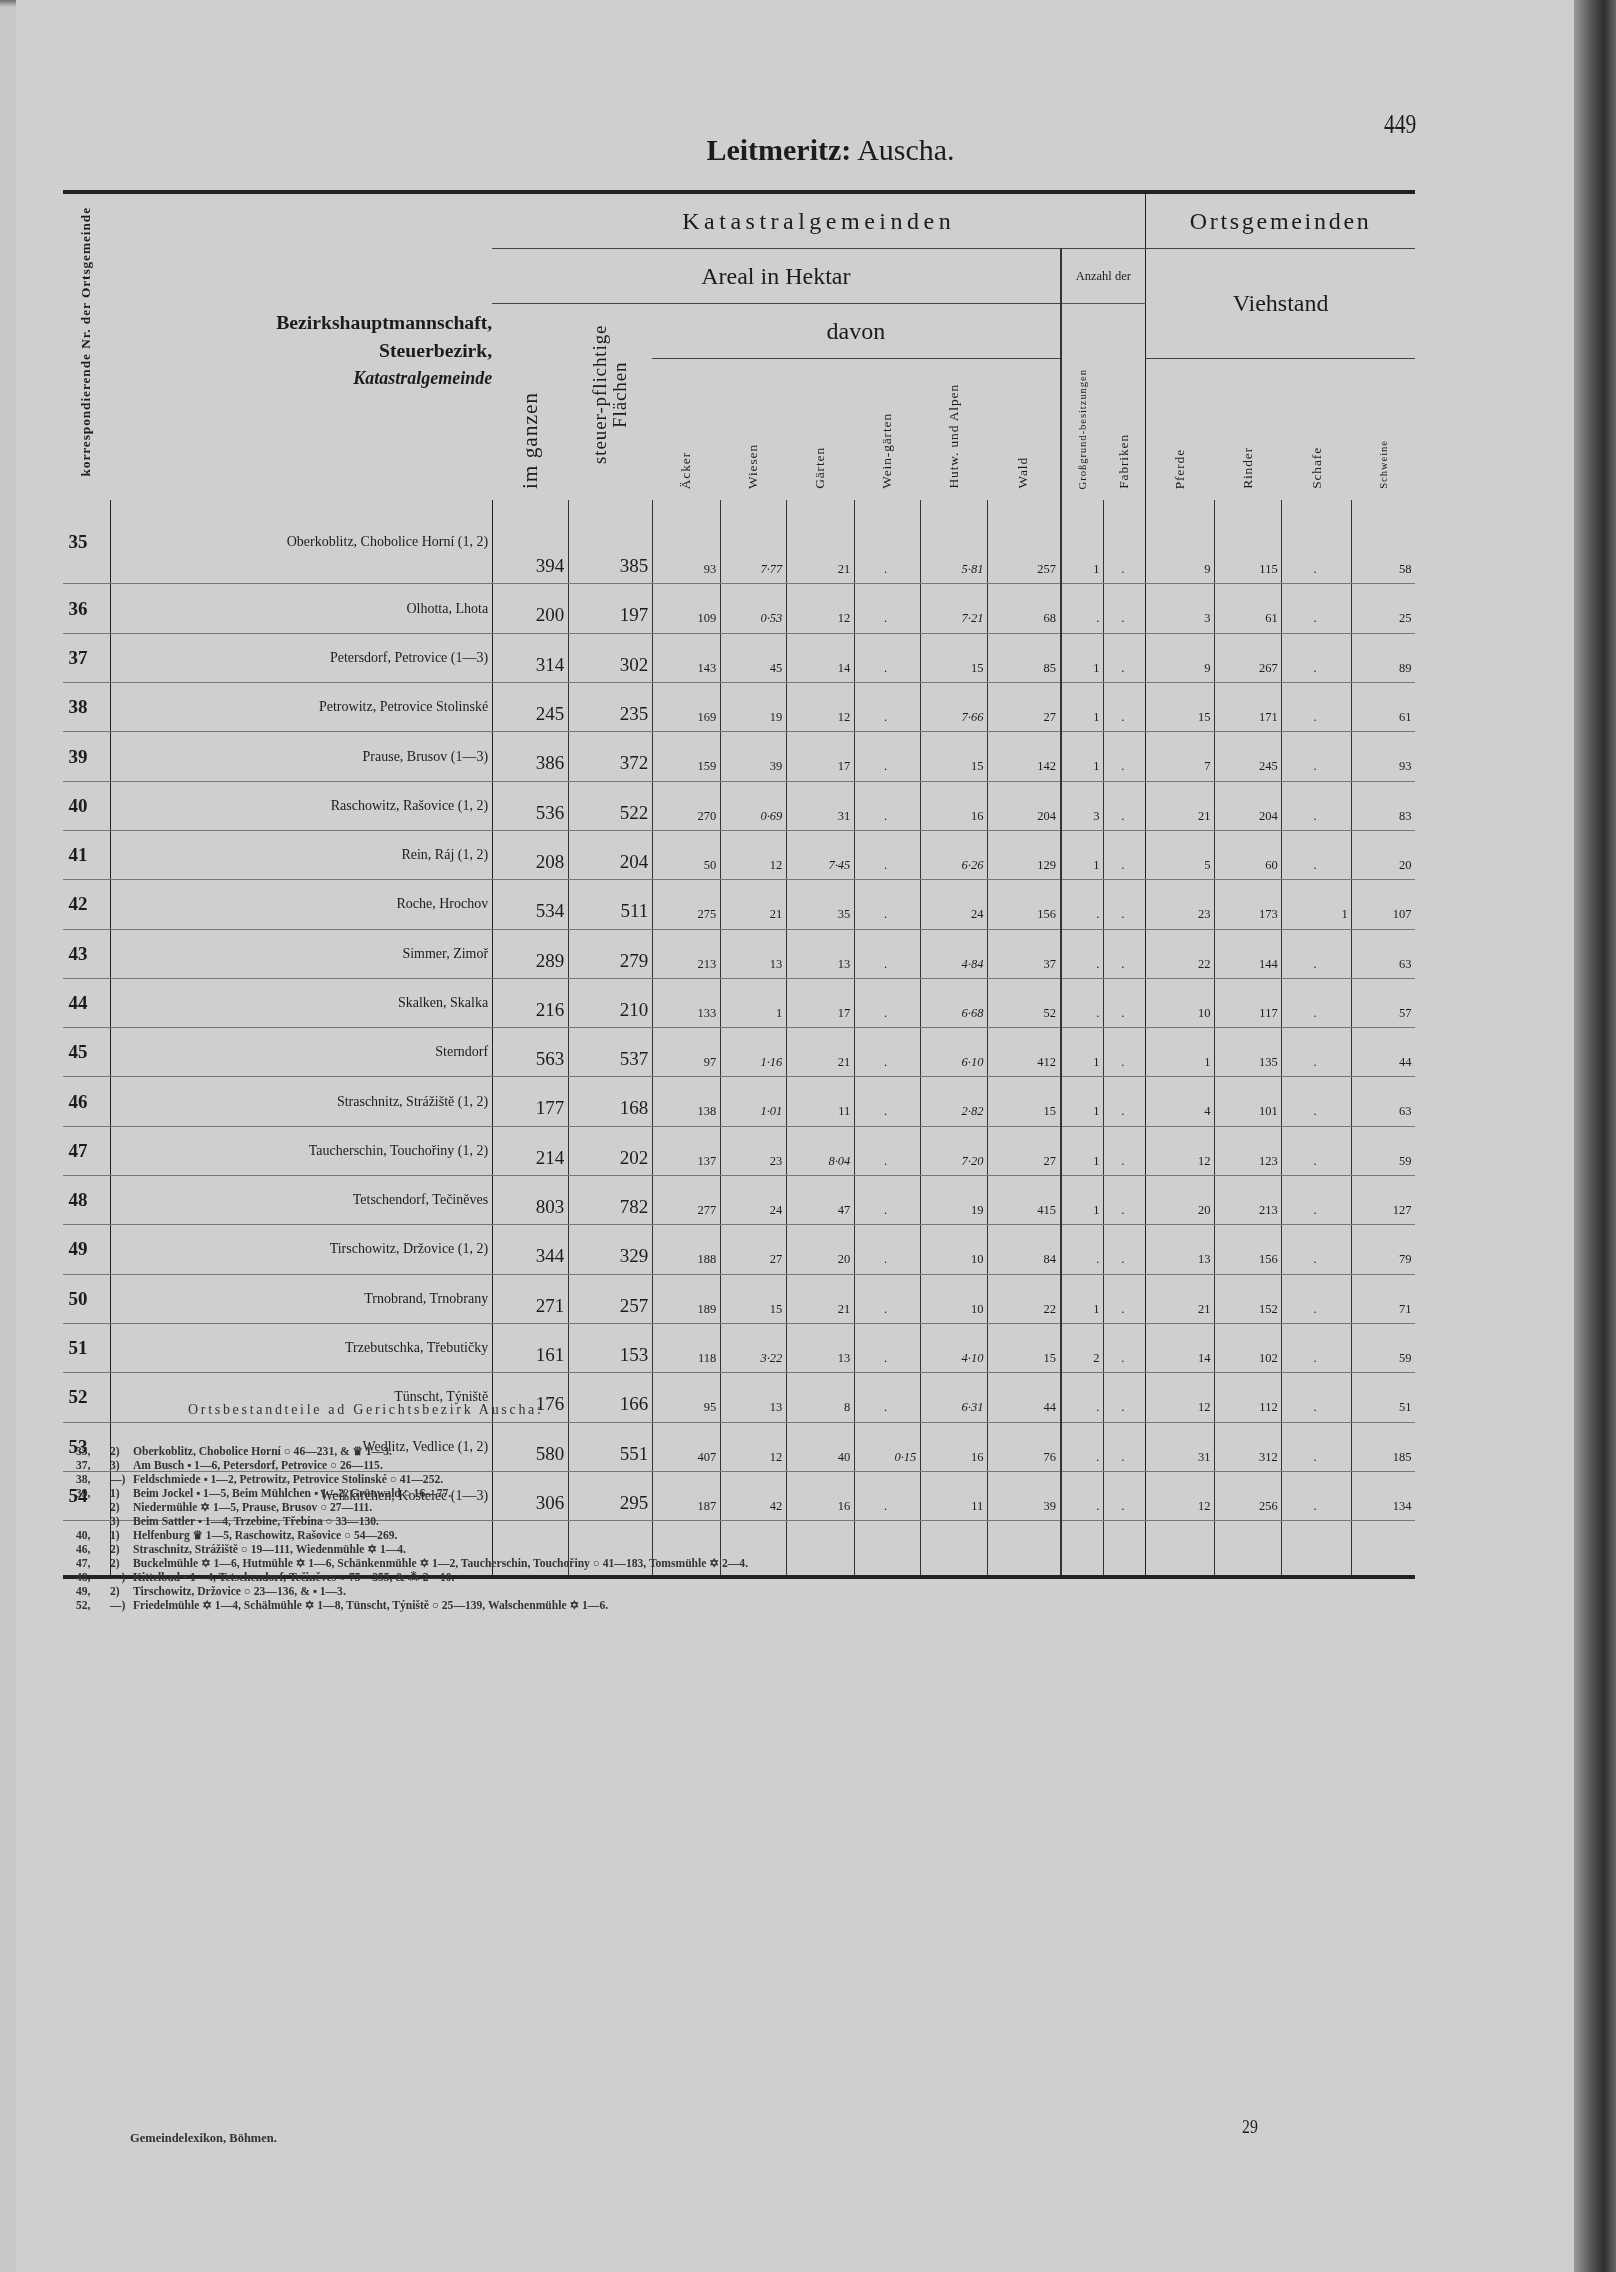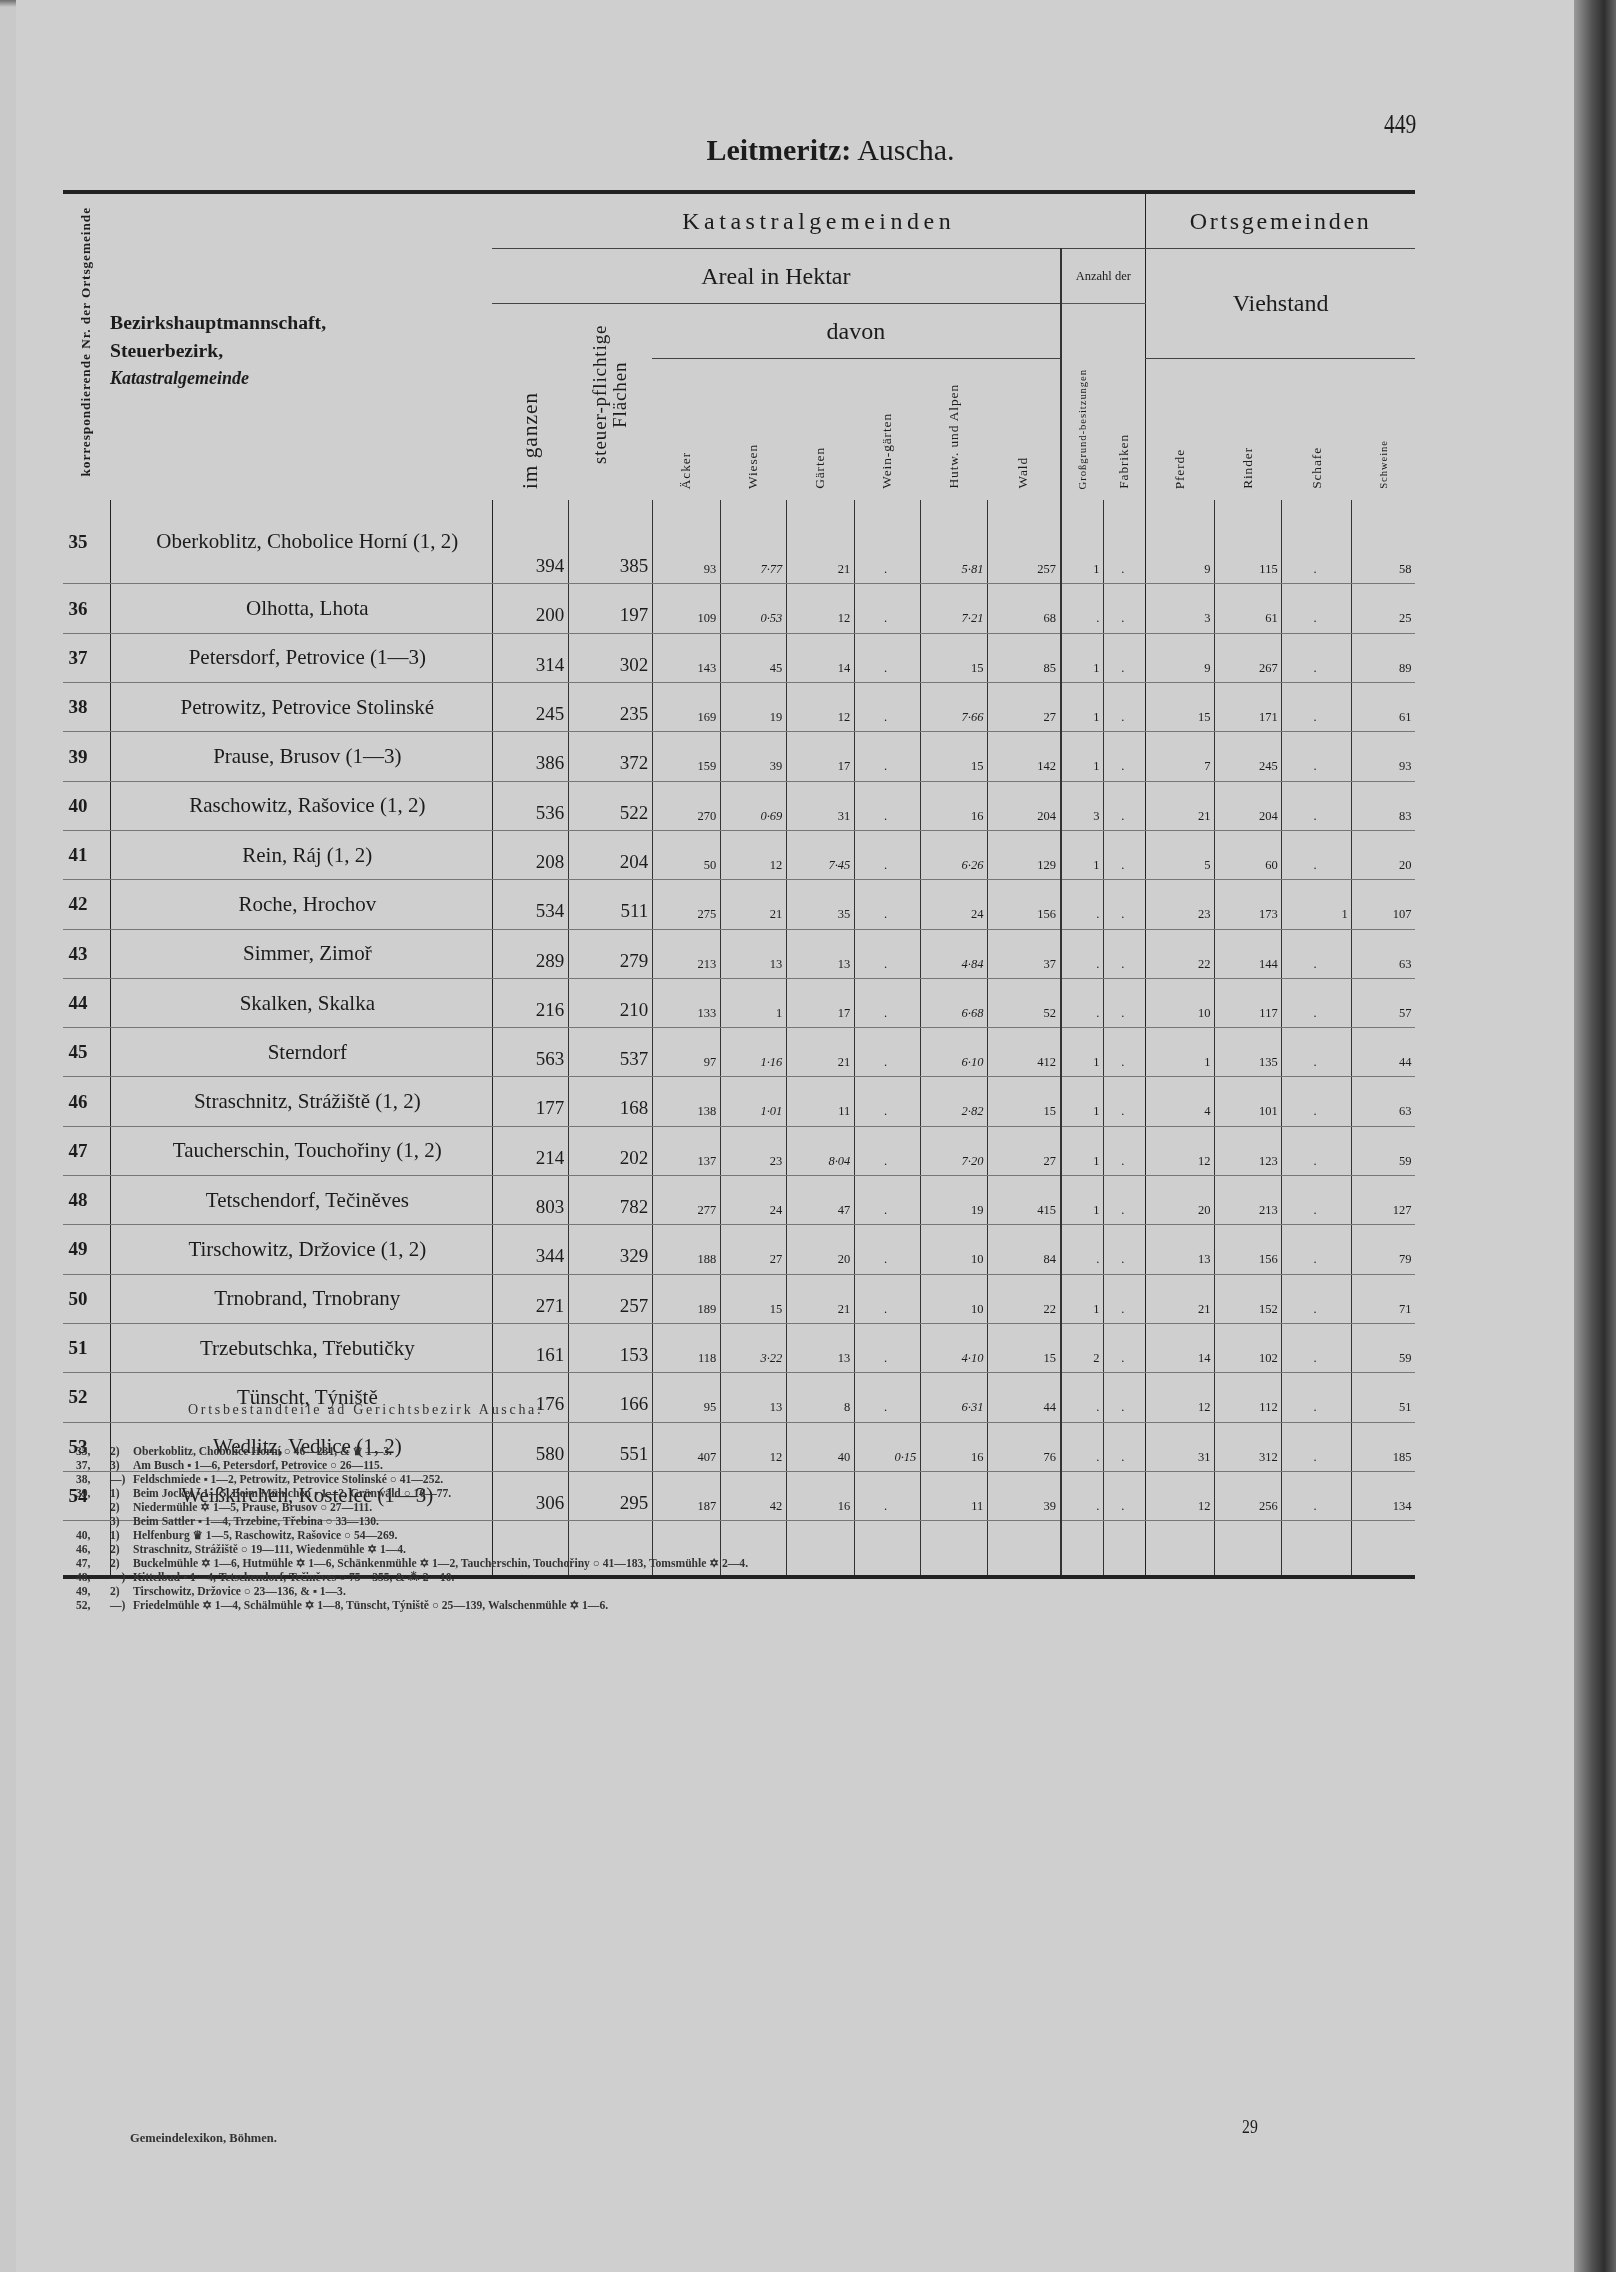--- a/index.html
+++ b/index.html
@@ -15,28 +15,28 @@
   table.main { position:absolute; left:63px; top:190px; border-collapse:collapse; table-layout:fixed; width:1352px; }
   table.main td, table.main th { padding:0; border:0; }
   .thick-top { border-top:4.5px solid #222 !important; }
   .hdr { font-weight:normal; text-align:center; vertical-align:middle; border-left:0.9px solid #333; }
   .hdr.big { font-size:24px; letter-spacing:4.5px; height:54px; border-bottom:1.8px solid #444; }
   .hdr.mid { font-size:24px; height:54px; border-bottom:1.8px solid #444; }
   .hdr.small { font-size:12.5px; height:29px; border-bottom:0.9px solid #555; }
   .rot { writing-mode:vertical-rl; transform:rotate(180deg); display:inline-block; line-height:1.05; font-size:19px; letter-spacing:0.9px; }
   .rot.s { font-size:13.4px; }
   .rot.xs { font-size:10.7px; }
-  .namehdr { text-align:left; border-left:1.8px solid #222; border-right:1.8px solid #222; }
+  .namehdr { text-align:right; border-left:1.8px solid #222; border-right:1.8px solid #222; }
   .namehdr .l1, .namehdr .l2 { font-weight:bold; font-size:19.7px; display:block; margin:5.4px 0; }
   .namehdr .l3 { font-style:italic; font-size:18px; display:block; }
   .vert-hdr { height:90px; vertical-align:bottom; padding-bottom:7.2px !important; text-align:center; }
   tr.row td { height:42px; border-bottom:0.9px solid #777; vertical-align:bottom; padding-bottom:6.3px !important; border-left:0.9px solid #333; text-align:right; padding-right:3.6px !important; font-size:12.5px; }
   tr.row.first td { height:77px; }
   tr.row td.nr { text-align:left; padding-left:5.4px !important; font-weight:bold; font-size:19px; vertical-align:middle; padding-bottom:0 !important; border-left:none; }
-  tr.row td.name { text-align:center; padding-left:16px !important; font-size:21px; border-left:1.8px solid #222; border-right:1.8px solid #222; vertical-align:middle; padding-bottom:0 !important; }
+  tr.row td.name { text-align:right; padding-left:16px !important; font-size:14px; border-left:1.8px solid #222; border-right:1.8px solid #222; vertical-align:middle; padding-bottom:0 !important; }
   tr.row td.big { font-size:19px; }
   tr.row td.sep2 { border-left:2.7px double #333; }
   tr.row td.ortsep { border-left:1.8px solid #222; }
   tr.spacer td { height:54px; border-left:0.9px solid #333; }
   tr.spacer td.nosep { border-left:none; }
   tr.spacer td.namesp { border-left:1.8px solid #222; border-right:1.8px solid #222; }
   tr.bottom td { border-top:4.5px solid #222; height:0; }
   .it { font-style:italic; }
   .foot-title { position:absolute; left:188px; top:1402px; font-size:14px; letter-spacing:2.7px; color:#333; }
   .notes { position:absolute; left:76px; top:1445px; font-size:11.6px; line-height:14px; font-weight:bold; color:#333; }

